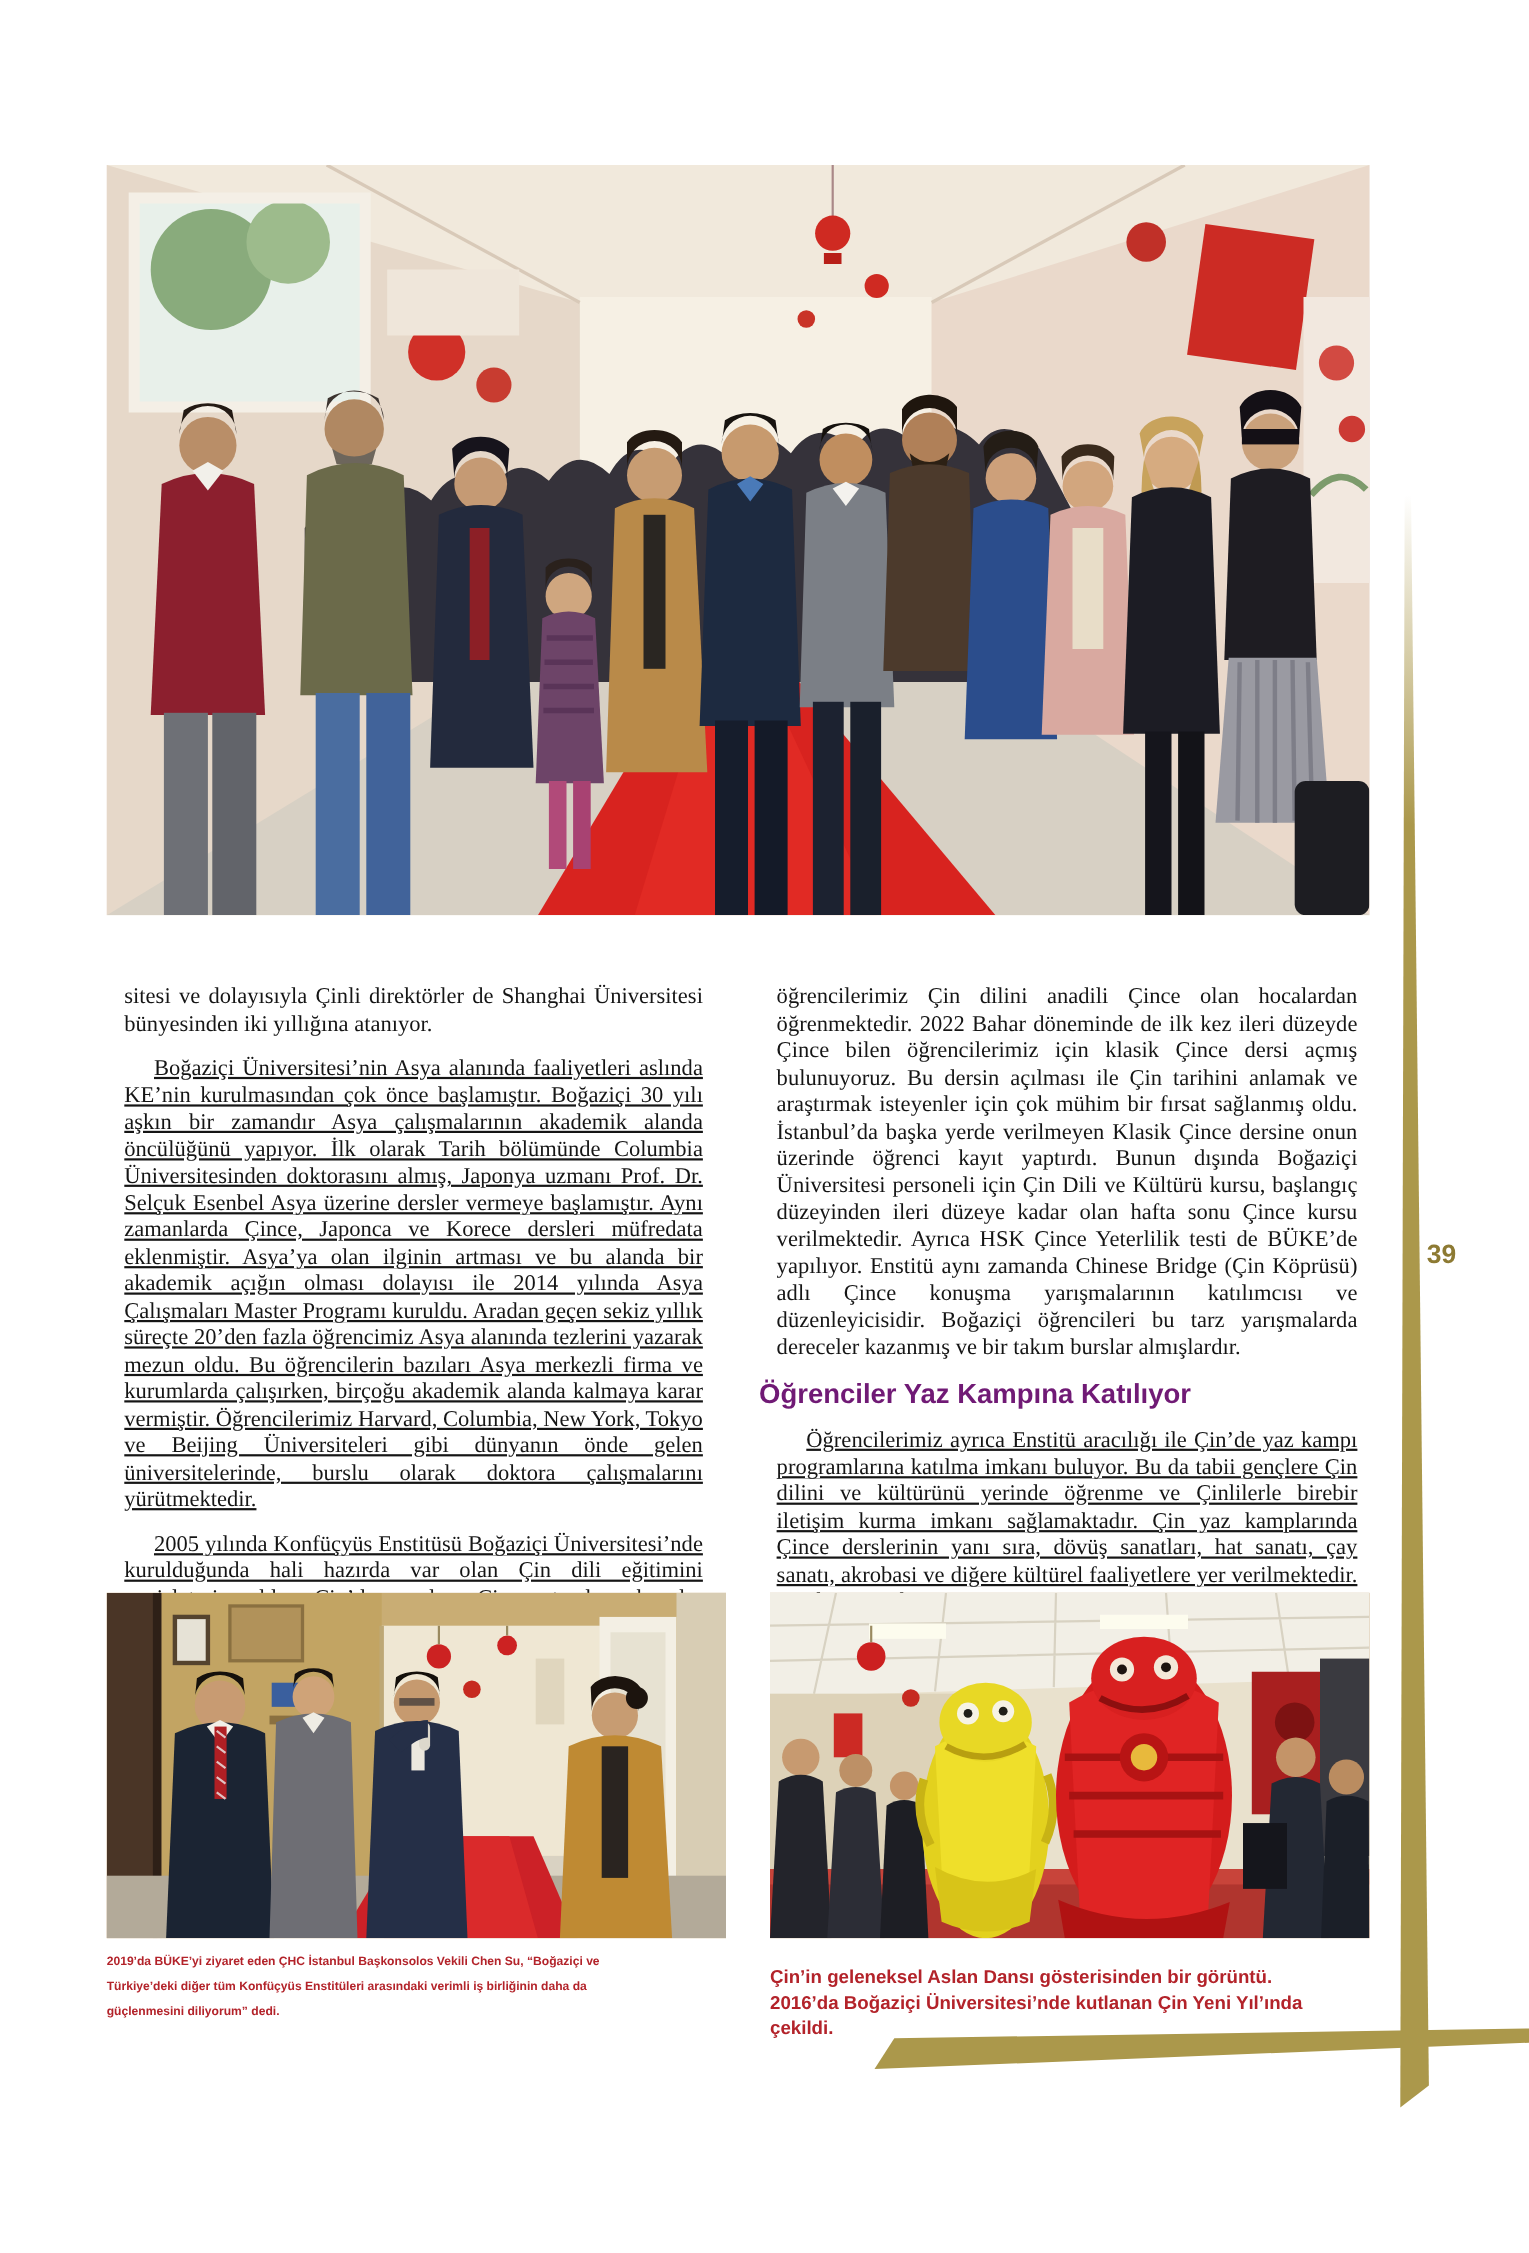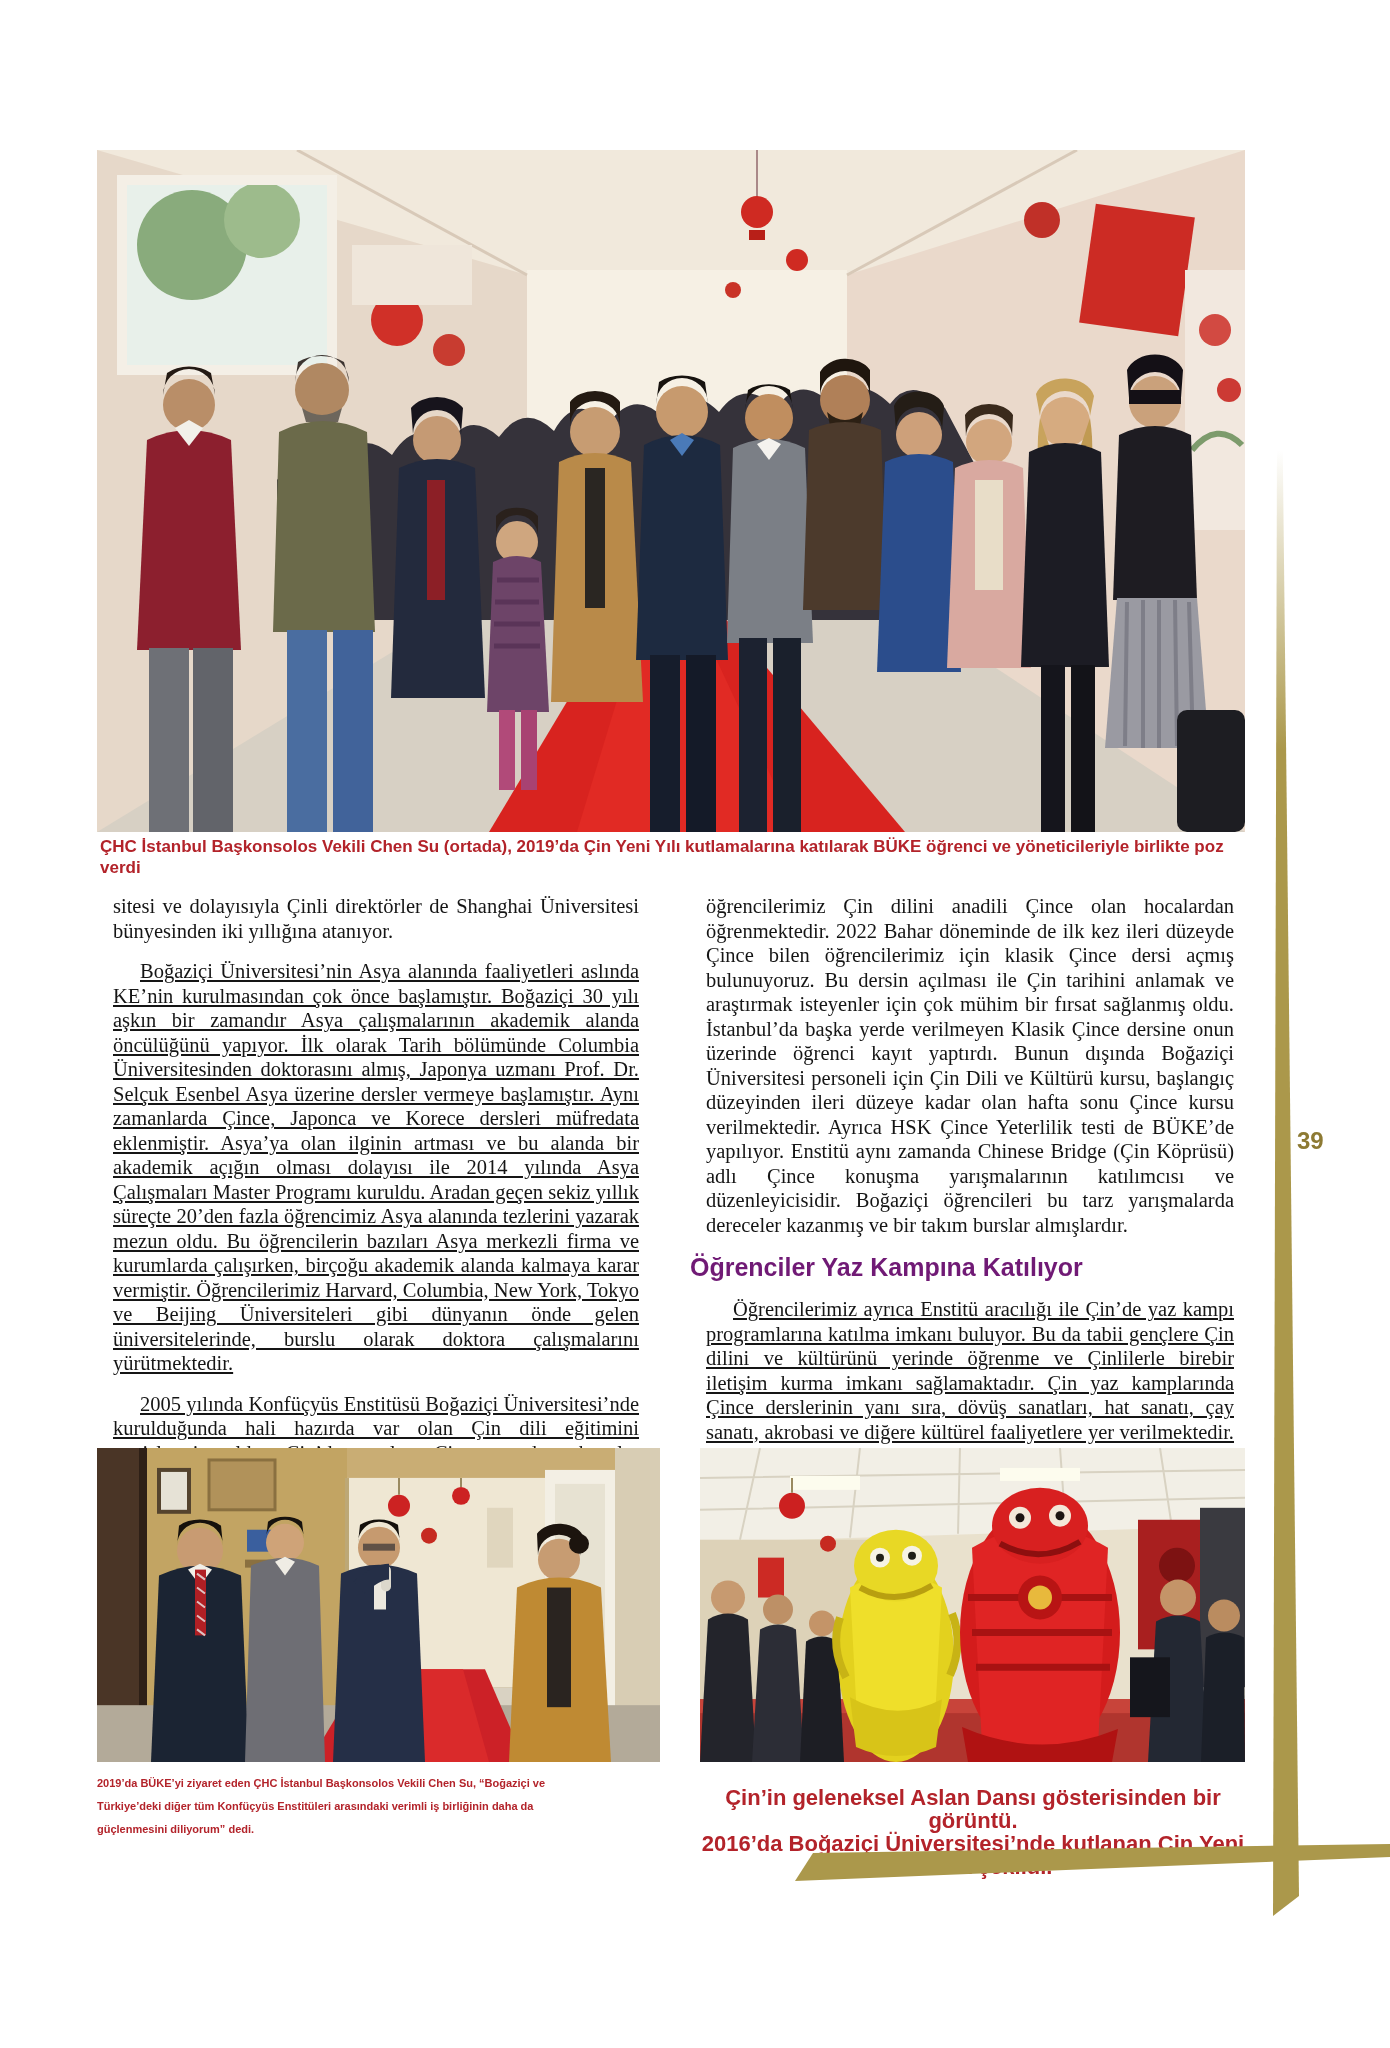--- a/index.html
+++ b/index.html
@@ -50,22 +50,22 @@
   }
   .photo-left-fig{left:97px;width:563px;}
   .photo-right-fig{left:700px;width:545px;}
   .caption-left{
     position:absolute;left:97px;top:1772px;width:482px;
     font-size:11px;line-height:23px;
     text-align:left;
   }
   .caption-right{
     position:absolute;left:700px;top:1786px;width:546px;
-    font-size:22px;line-height:23px;
-    text-align:center;
+    font-size:17px;line-height:23px;
+    text-align:left;
   }
   .page-number{
     position:absolute;left:1297px;top:1127px;
     font-family:"Liberation Sans", sans-serif;
     font-weight:700;font-size:24px;
     color:#8d7a33;
   }
   .gold-decor{
     position:absolute;left:0;top:0;width:1390px;height:2048px;
     pointer-events:none;
@@ -186,21 +186,20 @@
         <path d="M1032,248 a26,26 0 0 1 52,0 l2,-28 a30,24 0 0 0 -56,0 Z" fill="#141016"></path>
         <rect x="1032" y="240" width="52" height="14" fill="#141016"></rect>
       <path d="M1022,285 q36,-18 72,0 l6,165 -84,0 Z" fill="#1e1c22"></path>
       <path d="M1020,448 h80 l12,150 -104,0 Z" fill="#9a9aa2"></path>
       <path d="M1030,452 l-2,144 M1046,450 l0,148 M1062,450 l0,148 M1078,450 l2,146 M1092,452 l4,144" stroke="#7e7e88" stroke-width="4"></path>
 
       <rect x="1080" y="560" width="68" height="122" rx="10" fill="#1d1d22"></rect>
     </svg>
   </figure>
 
-  <div class="photo-caption main-caption">ÇHC İstanbul Başkonsolos Vekili Chen Su (ortada), 2019’da Çin Yeni Yılı kutlamalarına katılarak BÜKE öğrenci ve yöneticileriyle birlikte poz verdi</div>
 
   <section class="col col-left">
     <p>sitesi ve dolayısıyla Çinli direktörler de Shanghai Üniversitesi bünyesinden iki yıllığına atanıyor.</p>
     <p class="indent">Boğaziçi Üniversitesi’nin Asya alanında faaliyetleri aslında KE’nin kurulmasından çok önce başlamıştır. Boğaziçi 30 yılı aşkın bir zamandır Asya çalışmalarının akademik alanda öncülüğünü yapıyor. İlk olarak Tarih bölümünde Columbia Üniversitesinden doktorasını almış, Japonya uzmanı Prof. Dr. Selçuk Esenbel Asya üzerine dersler vermeye başlamıştır. Aynı zamanlarda Çince, Japonca ve Korece dersleri müfredata eklenmiştir. Asya’ya olan ilginin artması ve bu alanda bir akademik açığın olması dolayısı ile 2014 yılında Asya Çalışmaları Master Programı kuruldu. Aradan geçen sekiz yıllık süreçte 20’den fazla öğrencimiz Asya alanında tezlerini yazarak mezun oldu. Bu öğrencilerin bazıları Asya merkezli firma ve kurumlarda çalışırken, birçoğu akademik alanda kalmaya karar vermiştir. Öğrencilerimiz Harvard, Columbia, New York, Tokyo ve Beijing Üniversiteleri gibi dünyanın önde gelen üniversitelerinde, burslu olarak doktora çalışmalarını yürütmektedir.</p>
     <p class="indent">2005 yılında Konfüçyüs Enstitüsü Boğaziçi Üniversitesi’nde kurulduğunda hali hazırda var olan Çin dili eğitimini genişletmiş oldu. Çin’den gelen Çin vatandaşı hocalar başlangıç, orta ve ileri düzeylerde seçmeli Çince dersleri vermektedir. Bu sayede</p>
   </section>
 
   <section class="col col-right">
     <p>öğrencilerimiz Çin dilini anadili Çince olan hocalardan öğrenmektedir. 2022 Bahar döneminde de ilk kez ileri düzeyde Çince bilen öğrencilerimiz için klasik Çince dersi açmış bulunuyoruz. Bu dersin açılması ile Çin tarihini anlamak ve araştırmak isteyenler için çok mühim bir fırsat sağlanmış oldu. İstanbul’da başka yerde verilmeyen Klasik Çince dersine onun üzerinde öğrenci kayıt yaptırdı. Bunun dışında Boğaziçi Üniversitesi personeli için Çin Dili ve Kültürü kursu, başlangıç düzeyinden ileri düzeye kadar olan hafta sonu Çince kursu verilmektedir. Ayrıca HSK Çince Yeterlilik testi de BÜKE’de yapılıyor. Enstitü aynı zamanda Chinese Bridge (Çin Köprüsü) adlı Çince konuşma yarışmalarının katılımcısı ve düzenleyicisidir. Boğaziçi öğrencileri bu tarz yarışmalarda dereceler kazanmış ve bir takım burslar almışlardır.</p>
     <h2 class="section-heading">Öğrenciler Yaz Kampına Katılıyor</h2>

